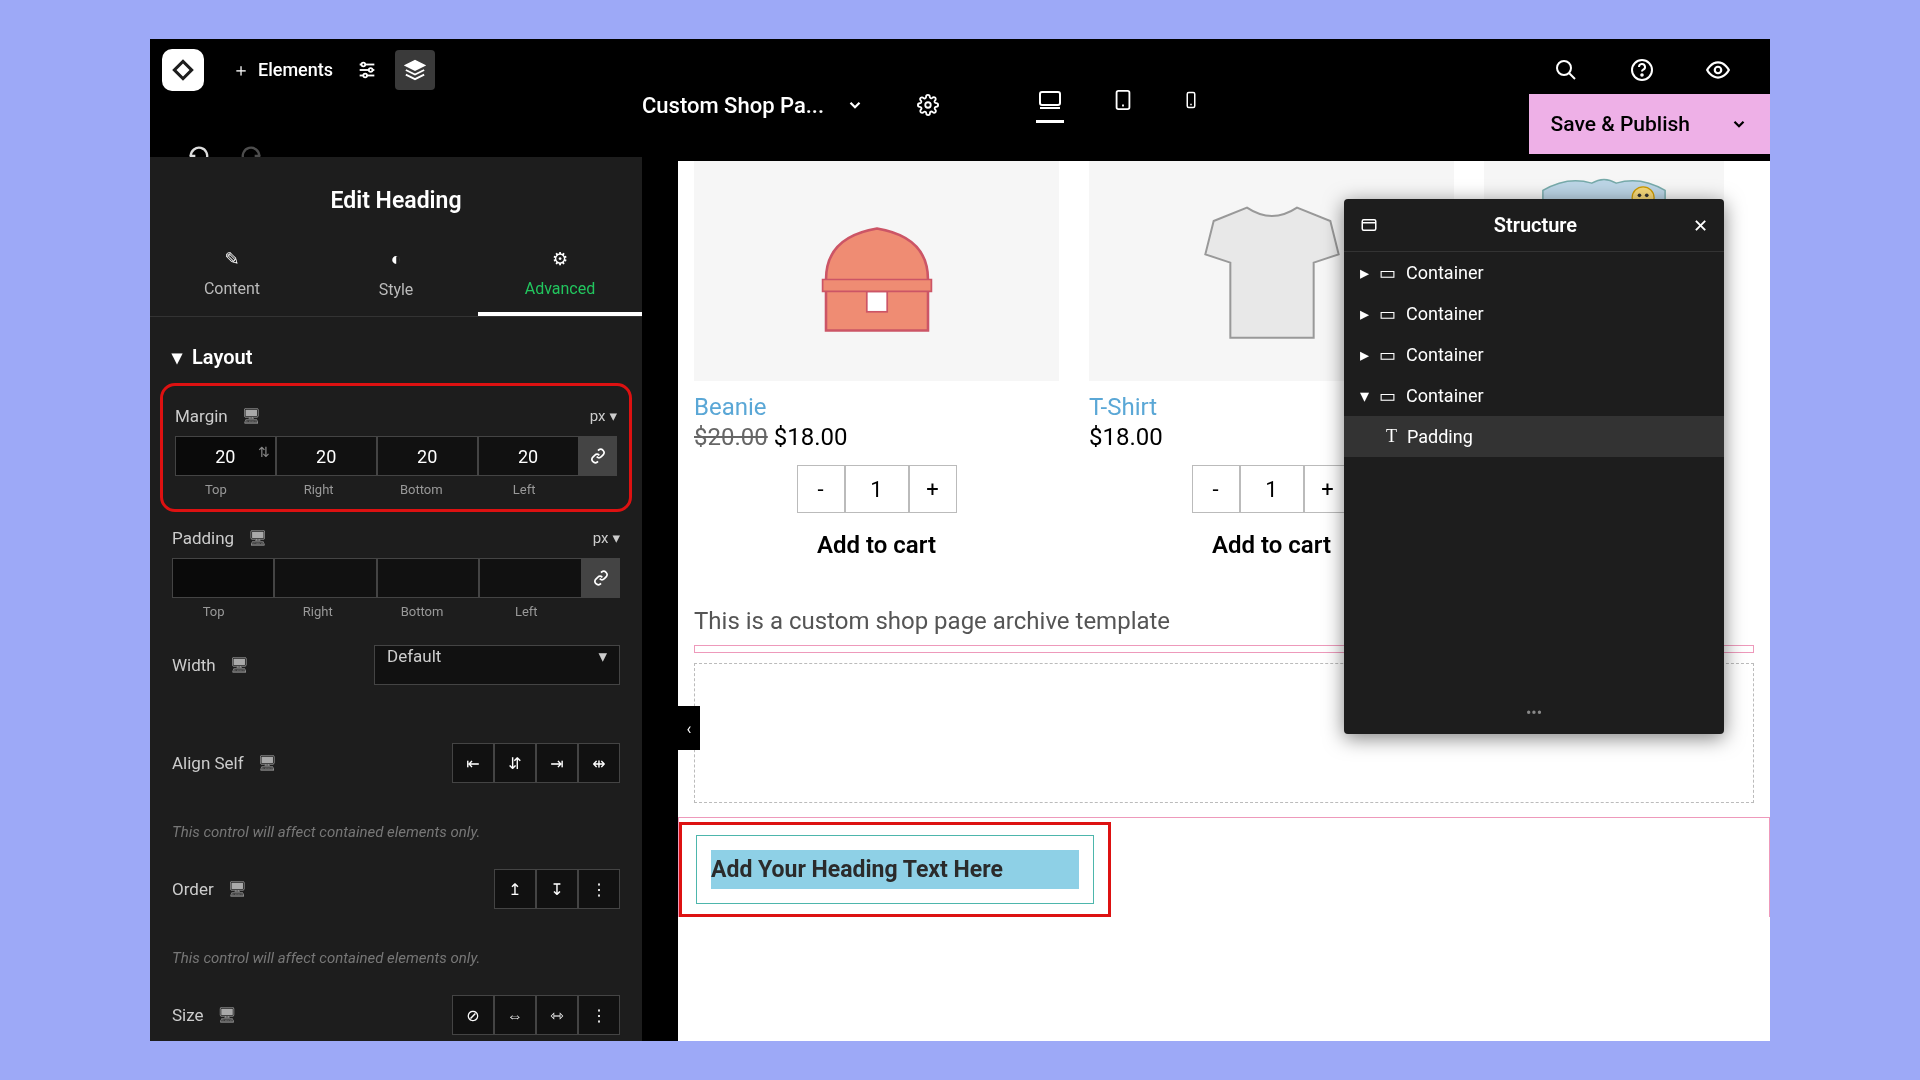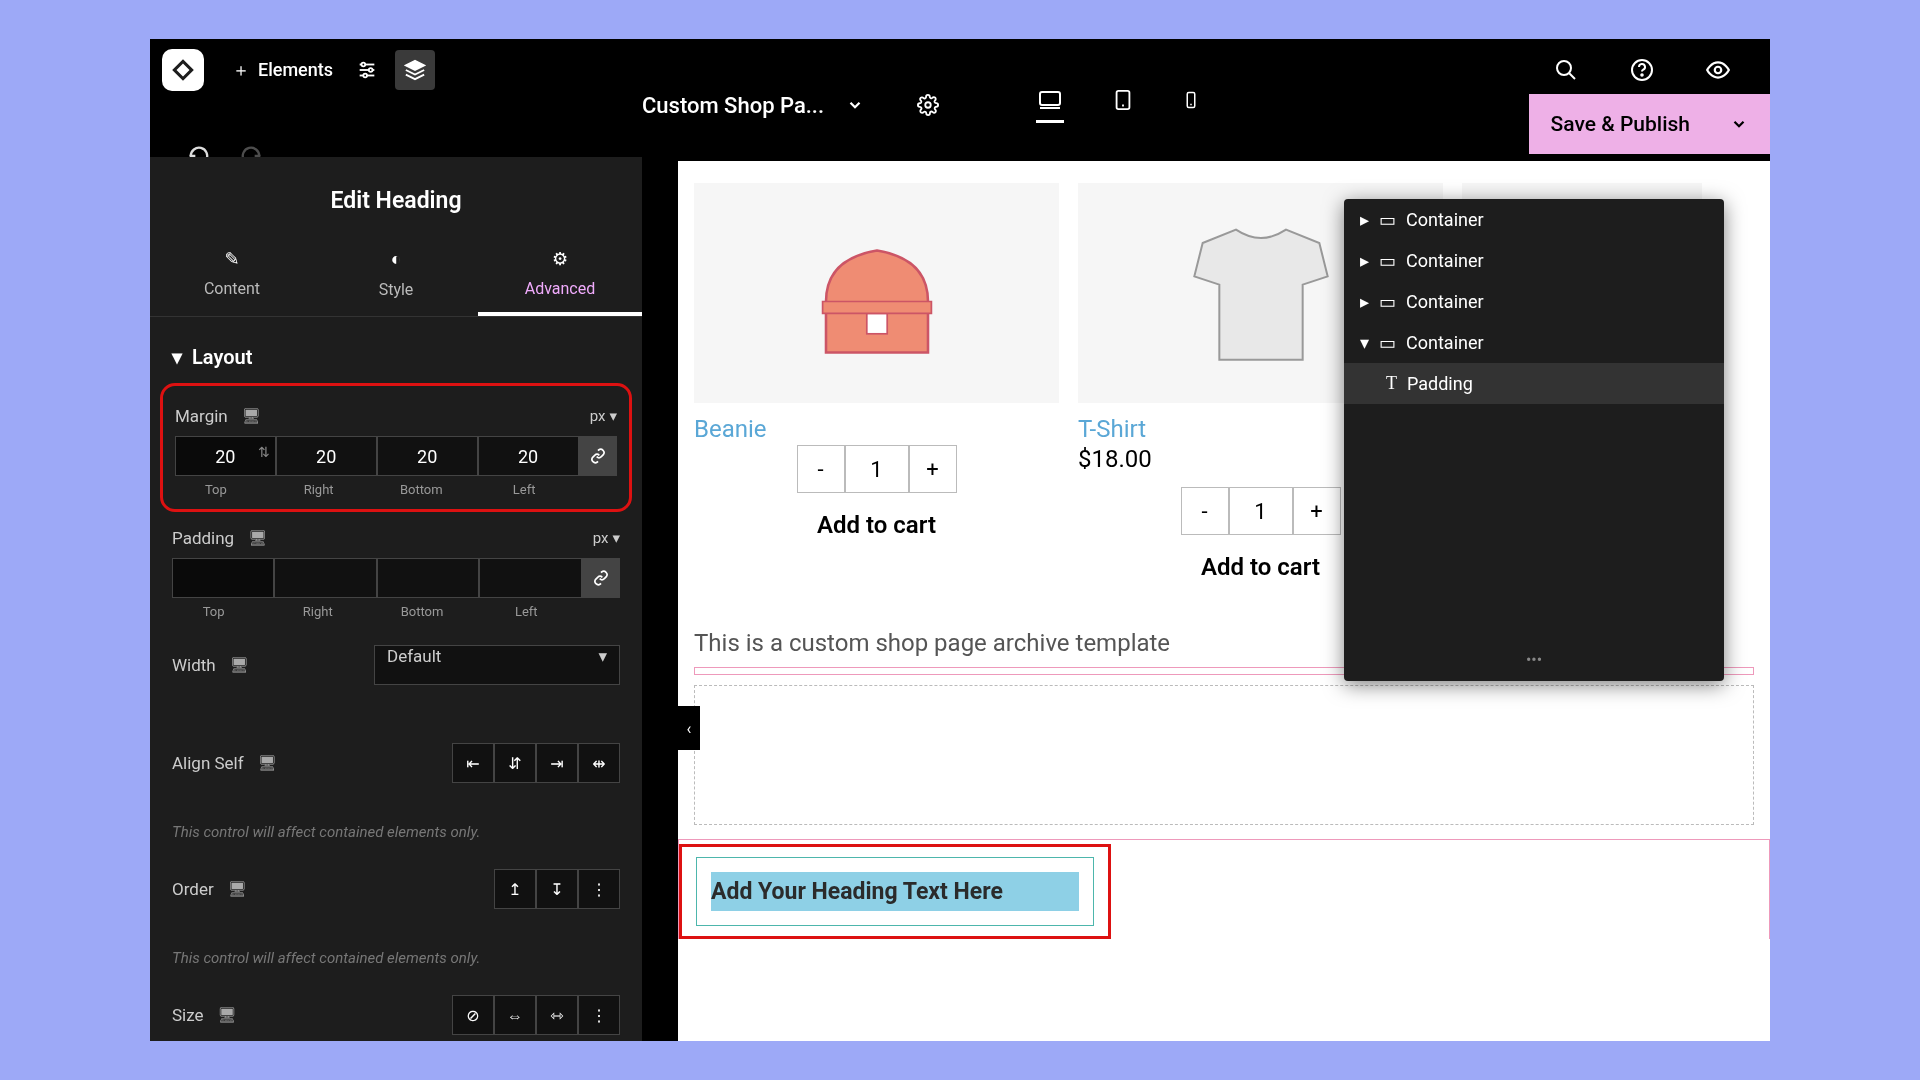--- a/index.html
+++ b/index.html
@@ -27,21 +27,21 @@
 .undo-redo { position: absolute; left: 38px; top: 106px; display: flex; gap: 30px; color: #ccc; }
 .undo-redo span:last-child { opacity: 0.35; }
 
 .sidebar { position: absolute; left: 0; top: 118px; width: 492px; bottom: 0; background: #1d1d1d; color: #fff; overflow: hidden; }
 .sidebar-header { text-align: center; padding: 30px 0 24px; font-size: 23px; font-weight: 600; }
 .tabs { display: flex; border-bottom: 1px solid #333; }
 .tab { flex: 1; text-align: center; padding: 10px 0 14px; cursor: pointer; }
 .tab-icon { font-size: 18px; margin-bottom: 10px; display: block; }
 .tab-label { font-size: 16px; color: #bbb; }
 .tab.active { border-bottom: 4px solid #fff; }
-.tab.active .tab-label { color: #f0abfc; }
+.tab.active .tab-label { color: #22c55e; }
 
 .sidebar-body { padding: 18px 0; }
 .section-head { display: flex; align-items: center; gap: 10px; padding: 10px 22px 14px; font-size: 20px; font-weight: 600; cursor: pointer; }
 
 .control-group { padding: 6px 22px 4px; }
 .control-row { display: flex; align-items: center; justify-content: space-between; padding: 10px 0; font-size: 17px; color: #ccc; }
 .control-row .left { display: flex; align-items: center; gap: 14px; }
 .mini-icon { font-size: 15px; opacity: 0.8; }
 .unit-sel { font-size: 15px; display: flex; align-items: center; gap: 4px; cursor: pointer; }
 
@@ -59,21 +59,21 @@
 .select-box { background: #111; border: 1px solid #444; height: 40px; display: flex; align-items: flex-start; justify-content: space-between; padding: 0 12px; font-size: 17px; cursor: pointer; width: 246px; }
 
 .btn-group { display: flex; }
 .btn-group button { width: 42px; height: 40px; background: #111; border: 1px solid #444; color: #fff; cursor: pointer; font-size: 16px; display:flex; align-items:center; justify-content:center; }
 
 .note { font-size: 15px; font-style: italic; color: #777; padding: 2px 22px 12px; margin-top: 24px; }
 
 .canvas-wrap { position: absolute; left: 528px; top: 122px; right: 0; bottom: 0; background: #fff; overflow: hidden; }
 .collapse-toggle { position: absolute; left: 0; top: 545px; width: 22px; height: 44px; background: #000; color: #fff; display:flex; align-items:center; justify-content:center; cursor:pointer; z-index: 4; }
 
-.products { display: flex; gap: 19px; padding: 0 16px; margin-top: 22px; }
+.products { display: flex; gap: 30px; padding: 0 16px; }
 .product { width: 365px; }
 .prod-img { width: 100%; height: 220px; background: #f6f6f6; display:flex; align-items:center; justify-content:center; }
 .prod-title { color: #5aa7d6; font-size: 24px; padding: 12px 0 2px; }
 .prod-price { font-size: 24px; padding-bottom: 14px; }
 .prod-price .strike { text-decoration: line-through; color: #666; margin-right: 6px; }
 .qty { display:flex; justify-content:center; align-items:center; gap:0; }
 .qty button { width:48px; height:48px; border:1px solid #bbb; background:#fff; font-size:22px; cursor:pointer; }
 .qty input { width:64px; height:48px; border:1px solid #bbb; text-align:center; font-size:22px; }
 .addcart { text-align:center; font-size:24px; font-weight:600; padding: 18px 0; }
 
@@ -364,20 +364,23 @@
     <div class="products">
       <div class="product">
         <div class="prod-img">
           <svg width="170" height="170" viewBox="0 0 100 100">
               <path d="M20 55 Q20 30 50 25 Q80 30 80 55 L80 85 L20 85 Z" fill="#ef8c73" stroke="#c56" stroke-width="1.5"></path>
               <rect x="44" y="62" width="12" height="12" fill="#fff" stroke="#c56"></rect>
               <path d="M18 55 L82 55 L82 62 L18 62 Z" fill="#ef8c73" stroke="#c56"></path>
             </svg>
         </div>
         <div class="prod-title">Beanie</div>
+        <div class="prod-price">
+          <span class="strike">$20.00</span><span>$18.00</span>
+        </div>
         <div class="qty">
           <button>-</button>
           <input value="1" style="">
           <button>+</button>
         </div>
         <div class="addcart">Add to cart</div>
       </div>
 
       <div class="product">
         <div class="prod-img">
@@ -420,20 +423,30 @@
         <div class="heading-inner">
           <div class="heading-text-bar">
             <div class="heading-text">Add Your Heading Text Here</div>
           </div>
         </div>
       </div>
     </div>
   </div>
 
   <div class="structure-panel">
+    <div class="sp-head">
+      <span>
+        <svg width="18" height="18" viewBox="0 0 24 24" fill="none" stroke="#fff" stroke-width="2">
+            <rect x="3" y="5" width="18" height="14" rx="2"></rect>
+            <polyline points="3 9 21 9"></polyline>
+          </svg>
+      </span>
+      <span class="sp-title">Structure</span>
+      <span style="cursor:pointer;font-size:18px">✕</span>
+    </div>
     <div class="sp-row">
         <span>▸</span>
         <span>▭</span>
         <span>Container</span>
       </div>
     <div class="sp-row">
         <span>▸</span>
         <span>▭</span>
         <span>Container</span>
       </div>

